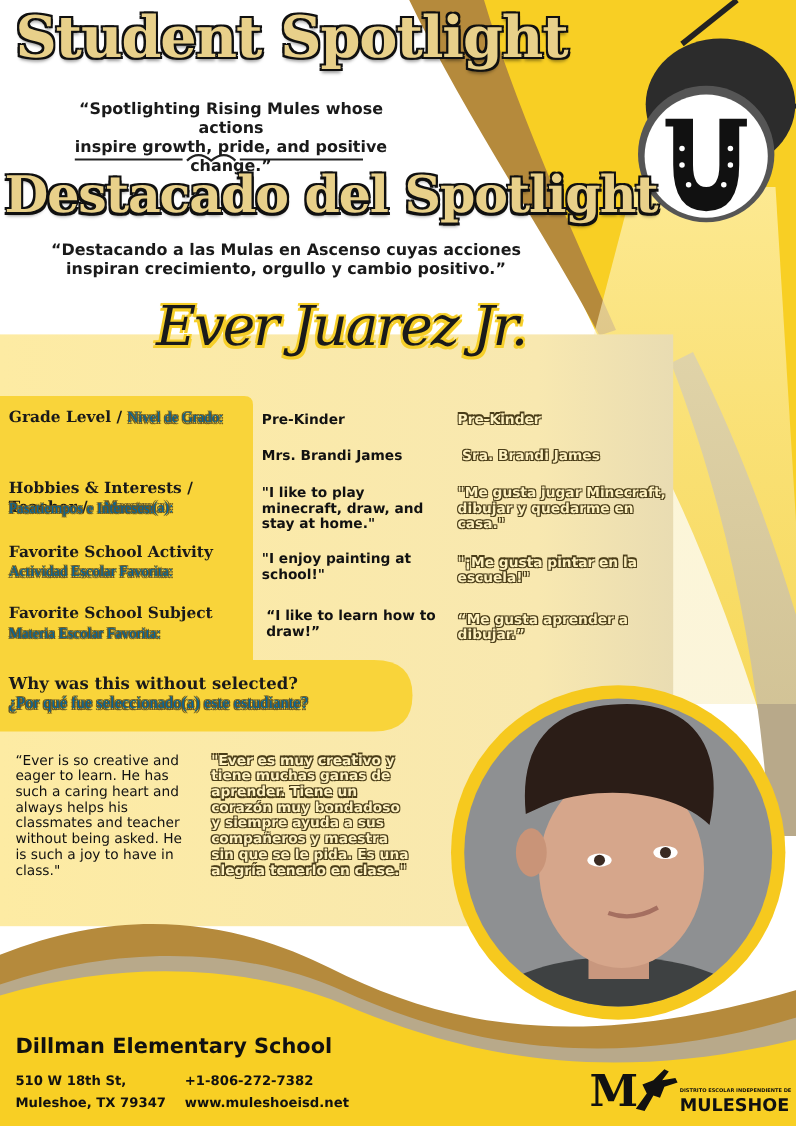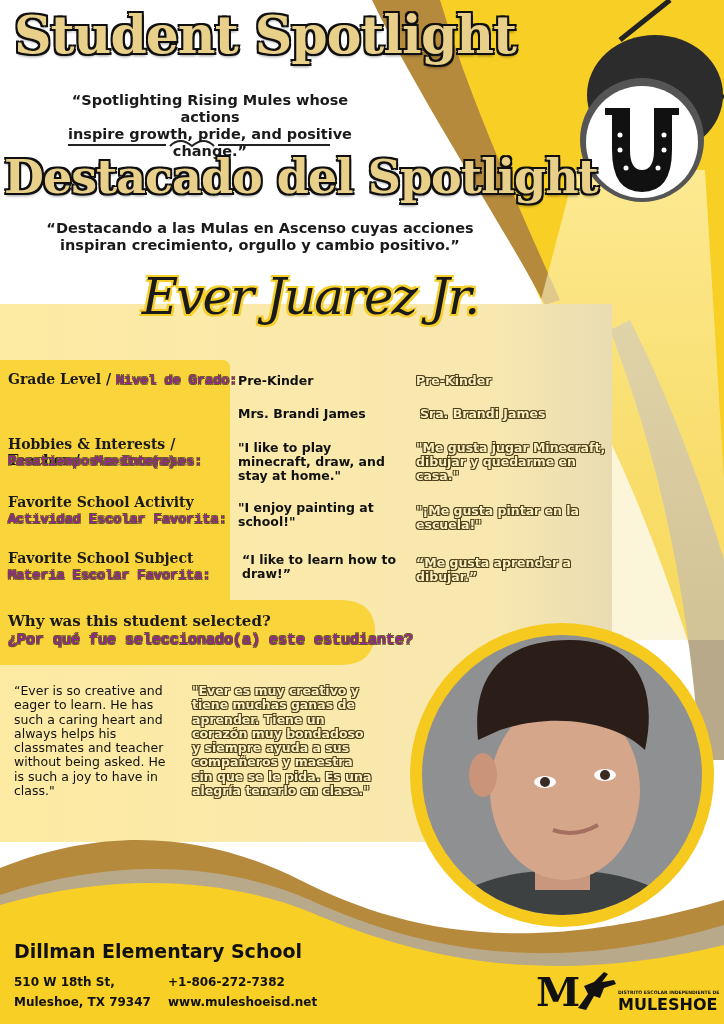--- a/index.html
+++ b/index.html
@@ -9,21 +9,21 @@
 
   .script-title { position:absolute; font-family:"DejaVu Serif", serif; font-weight:bold; color:#e8d08a;
     -webkit-text-stroke:2px #111; paint-order:stroke fill; letter-spacing:-1px;
     text-shadow: 0 0 2px #111, 2px 2px 0 #111, -2px -2px 0 #111, 2px -2px 0 #111, -2px 2px 0 #111, 0 3px 3px rgba(0,0,0,.4); }
   .tagline { position:absolute; font-family:"DejaVu Sans", sans-serif; font-weight:bold; font-size:14.5px; color:#1a1a1a; text-align:center; line-height:17px; }
 
   .student-name { position:absolute; left:140px; top:268px; width:340px; text-align:center; font-family:"DejaVu Serif", serif; font-style:italic; font-size:50px; color:#1a1a1a;
     text-shadow: 0 0 3px #f6cf2a, 2px 2px 0 #f6cf2a, -2px -2px 0 #f6cf2a, 2px -2px 0 #f6cf2a, -2px 2px 0 #f6cf2a; letter-spacing:-2px; }
 
   .label-en { font-family:"DejaVu Serif", serif; font-weight:bold; font-size:14px; color:#1a1a1a; }
-  .label-es { font-family:Liberation Mono, monospace; font-size:13.5px; color:#a21caf; text-shadow:0 0 1px #5a4a20, 1px 1px 0 #6b5a25, -1px -1px 0 #6b5a25, 1px -1px 0 #6b5a25, -1px 1px 0 #6b5a25; }
+  .label-es { font-family:Liberation Serif, serif; font-size:13.5px; color:#0369a1; text-shadow:0 0 1px #5a4a20, 1px 1px 0 #6b5a25, -1px -1px 0 #6b5a25, 1px -1px 0 #6b5a25, -1px 1px 0 #6b5a25; }
   .val-en { position:absolute; font-family:"DejaVu Sans", sans-serif; font-weight:bold; font-size:12.5px; line-height:14px; color:#111; }
   .val-es { position:absolute; font-family:"DejaVu Sans", sans-serif; font-weight:bold; font-size:12.5px; line-height:14px; color:#fff2c0;
     text-shadow:1px 1px 0 #4a3d18, -1px -1px 0 #4a3d18, 1px -1px 0 #4a3d18, -1px 1px 0 #4a3d18; }
   .row-label { position:absolute; left:8px; line-height:17px; }
 
   .quote-en { position:absolute; left:14px; top:684px; width:160px; font-family:"DejaVu Sans", sans-serif; font-weight:normal; font-size:12.5px; line-height:14.3px; color:#111; }
   .quote-es { position:absolute; left:192px; top:684px; width:180px; font-family:"DejaVu Sans", sans-serif; font-weight:bold; font-size:12.5px; line-height:14.3px; color:#fff2c0;
     text-shadow:1px 1px 0 #4a3d18, -1px -1px 0 #4a3d18, 1px -1px 0 #4a3d18, -1px 1px 0 #4a3d18; }
 
   .school-name { position:absolute; left:14px; top:940px; font-family:"DejaVu Sans", sans-serif; font-weight:bold; font-size:19px; color:#111; }
@@ -143,21 +143,21 @@
 
   <div class="row-label" style="top:550px;">
     <div class="label-en">Favorite School Subject</div>
     <div class="label-es">Materia Escolar Favorita:</div>
   </div>
   <div class="val-en" style="left:242px;top:553px;width:160px;">“I like to learn how to draw!”</div>
   <div class="val-es" style="left:416px;top:556px;width:170px;">“Me gusta aprender a dibujar.”</div>
 </div>
 
 <div class="abs" style="left:8px;top:612px;line-height:19px;">
-  <div class="label-en" style="font-size:15px;">Why was this student selected?</div>
+  <div class="label-en" style="font-size:15px;">Why was this without selected?</div>
   <div class="label-es" style="font-size:15px;">¿Por qué fue seleccionado(a) este estudiante?</div>
 </div>
 
 <div class="quote-en">“Ever is so creative and eager to learn. He has such a caring heart and always helps his classmates and teacher without being asked. He is such a joy to have in class."</div>
 <div class="quote-es">"Ever es muy creativo y tiene muchas ganas de aprender. Tiene un corazón muy bondadoso y siempre ayuda a sus compañeros y maestra sin que se le pida. Es una alegría tenerlo en clase."</div>
 
 <div class="school-name">Dillman Elementary School</div>
 <div class="contact" style="left:14px;top:972px;">
   <div>510 W 18th St,</div>
   <div>Muleshoe, TX 79347</div>

